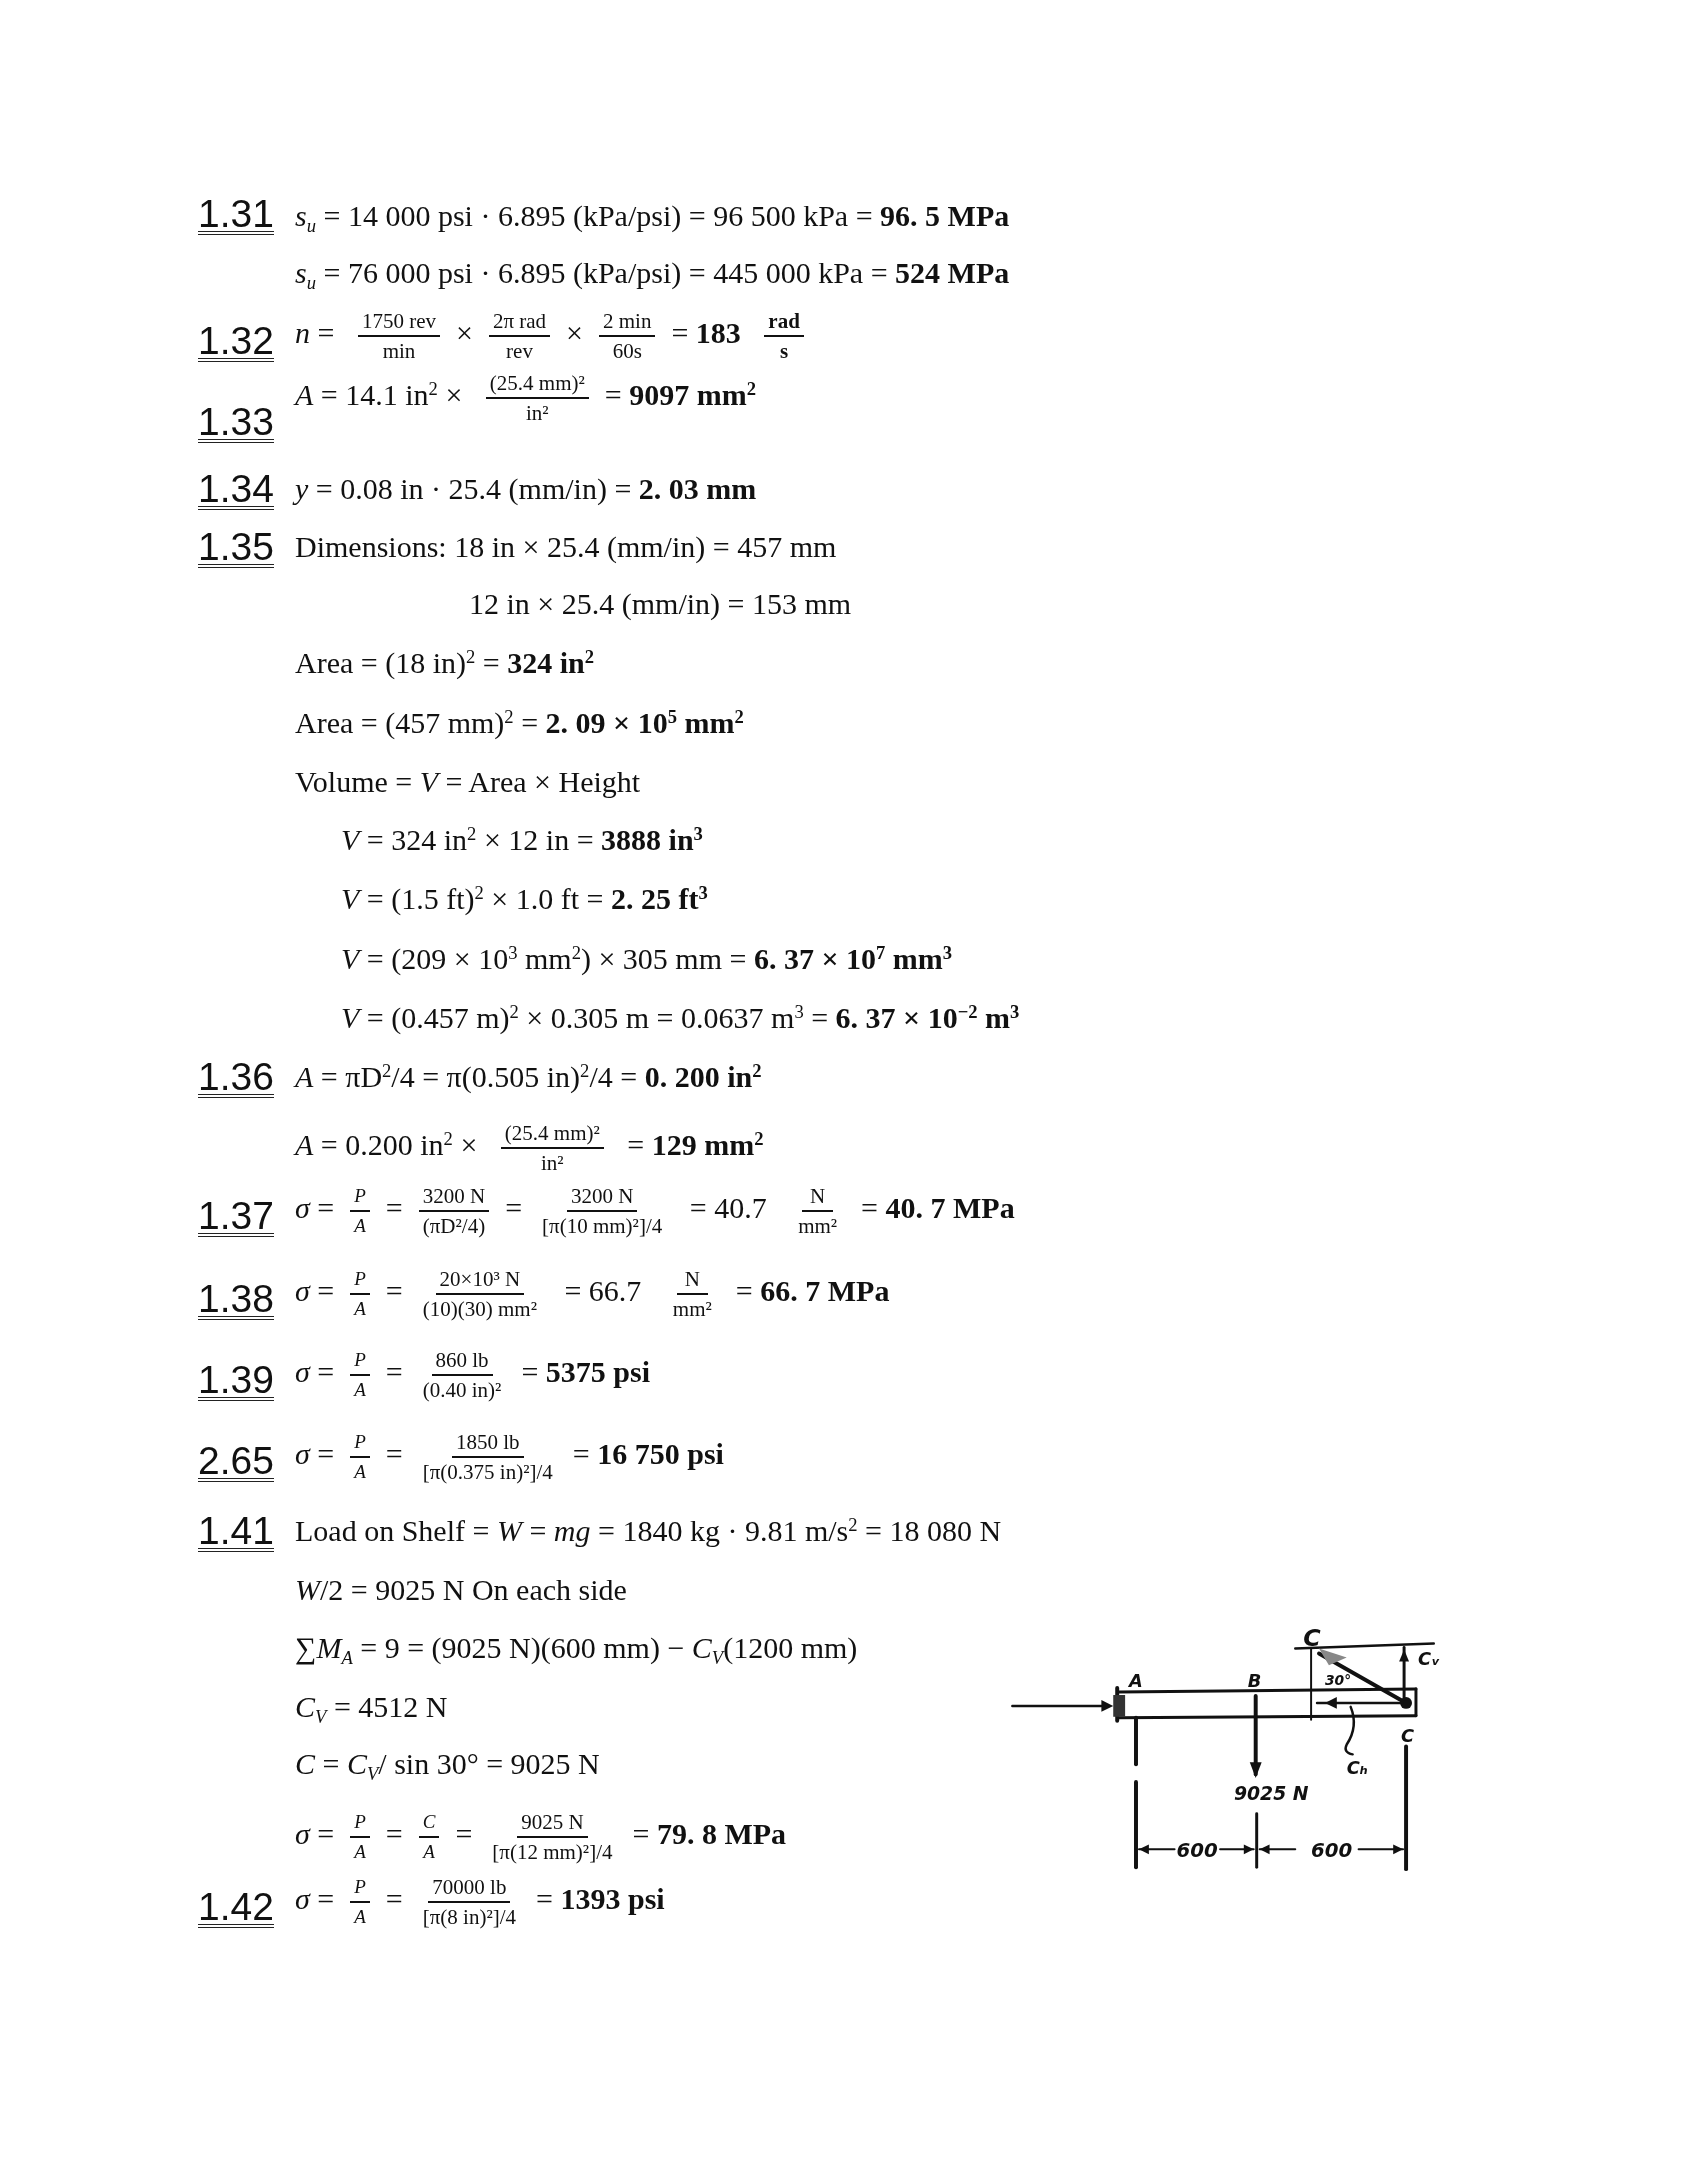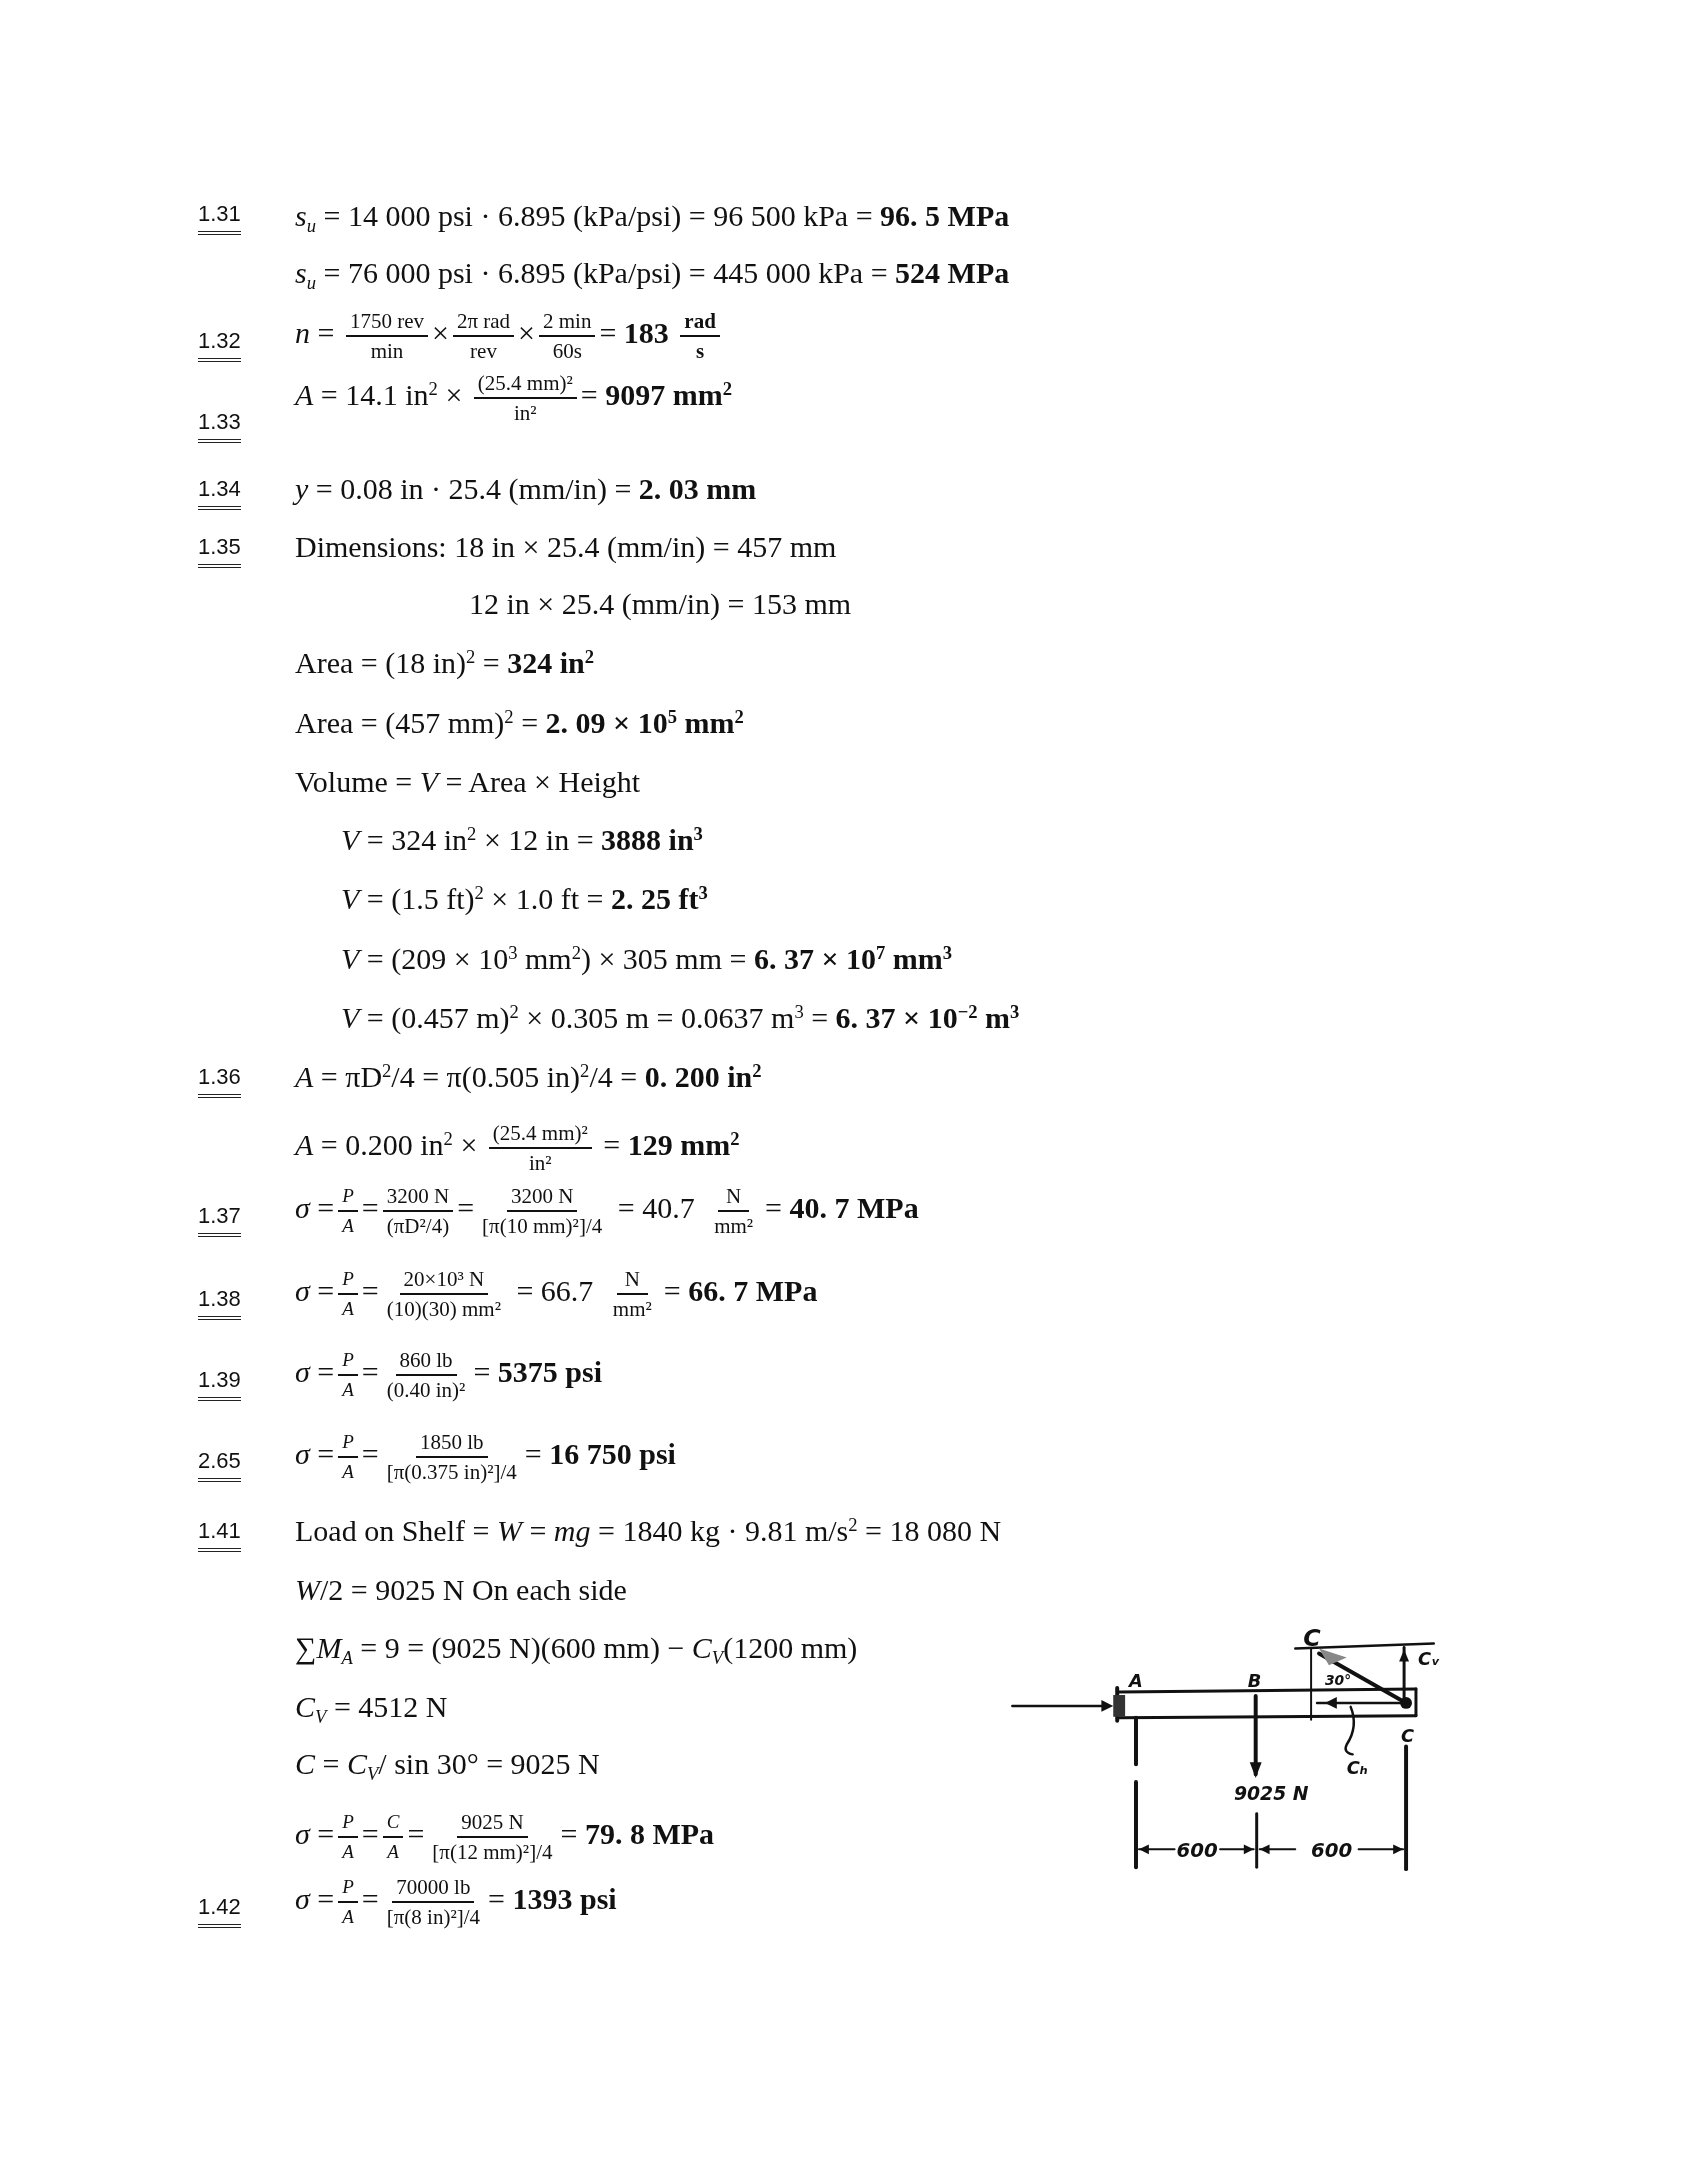--- a/index.html
+++ b/index.html
@@ -1,27 +1,27 @@
 <!DOCTYPE html>
 <html><head>
 <meta charset="utf-8">
 <style>
   html, body { margin: 0; padding: 0; background: #ffffff; }
   body { width: 1683px; height: 2178px; position: relative; overflow: hidden;
          font-family: "DejaVu Serif", "Liberation Serif", serif; color: #111; }
   .num { position: absolute; left: 198px; font-family: "Liberation Sans", sans-serif;
-         font-size: 22px; color: #111; border-bottom: 4px double #222; line-height: 32px; padding-bottom: 1px; }
+         font-size: 39px; color: #111; border-bottom: 4px double #222; line-height: 32px; padding-bottom: 1px; }
   .line { position: absolute; font-size: 30px; white-space: nowrap; line-height: 36px;
           font-family: "Liberation Serif", "DejaVu Serif", serif; }
   .line i { font-style: italic; }
   .b { font-weight: bold; }
   sup { font-size: 0.62em; vertical-align: 0.55em; line-height: 0; }
   sub { font-size: 0.62em; vertical-align: -0.3em; line-height: 0; }
   .frac { display: inline-flex; flex-direction: column; align-items: center; vertical-align: middle;
-          margin: 0 4px; font-size: 21px; line-height: 24px; }
+          margin: 0 16px; font-size: 21px; line-height: 24px; }
   .frac .n { border-bottom: 2px solid #111; padding: 0 4px 2px 4px; }
   .frac .d { padding: 2px 4px 0 4px; }
   .frac.small { font-size: 19px; }
   .frac.unit .n, .frac.unit .d { padding-left: 8px; padding-right: 8px; }
   #diagram { position: absolute; left: 1010px; top: 1604px; width: 436px; height: 277px; }
   .hand { font-family: "DejaVu Sans", sans-serif; font-style: italic; font-weight: bold; fill: #111; }
 </style>
 </head>
 <body>
 

